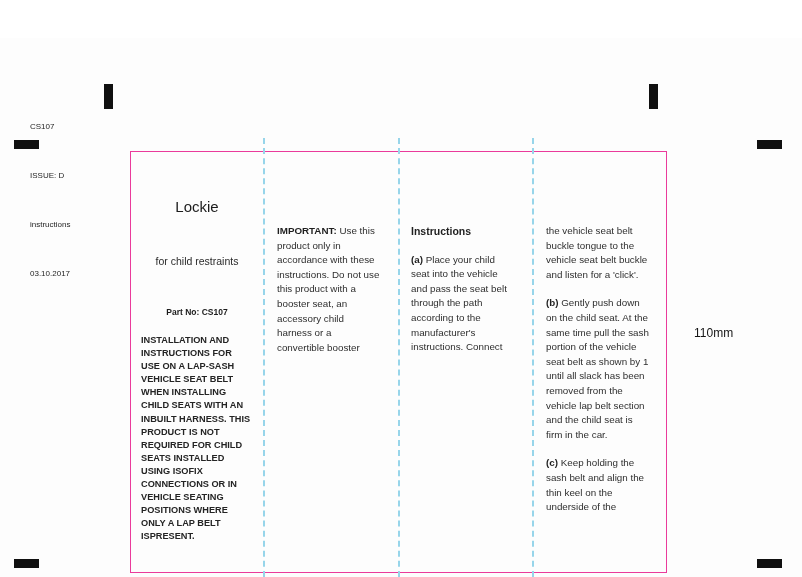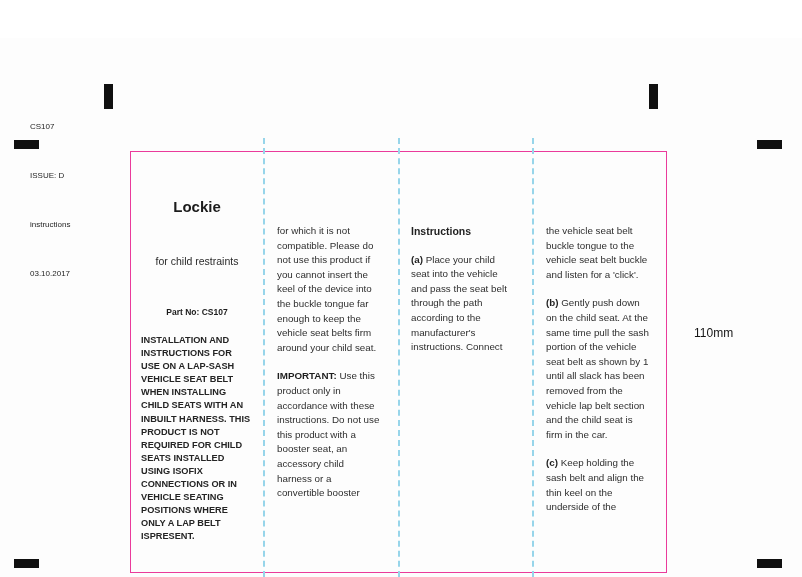--- a/index.html
+++ b/index.html
@@ -52,21 +52,21 @@
     color: #2e2e2e;
     font-size: 9.8px;
     line-height: 14.6px;
   }
   .col p { margin: 0 0 14px 0; }
   .col-1 { left: 141px; top: 84px; width: 112px; }
   .col-2 { left: 277px; top: 148px; }
   .col-3 { left: 411px; top: 148px; }
   .col-4 { left: 546px; top: 148px; }
   .brand { text-align: center; margin-bottom: 16px; }
-  .brand .title { font-size: 15px; font-weight: bold; color: #1c1c1c; line-height: 18px; }
+  .brand .title { font-size: 15px; font-weight: normal; color: #1c1c1c; line-height: 18px; }
   .brand .subtitle { font-size: 10.5px; line-height: 14px; color: #2a2a2a; }
   .brand .partno { font-size: 8.5px; font-weight: bold; line-height: 12px; color: #1c1c1c; }
   .caps-warning {
     font-weight: bold;
     font-size: 9.2px;
     line-height: 13.1px;
     color: #242424;
   }
   .heading {
     font-weight: bold;
@@ -126,21 +126,20 @@
   <div class="col col-1">
     <div class="brand">
       <div class="title">Lockie</div>
       <div class="subtitle">for child restraints</div>
       <div class="partno">Part No: CS107</div>
     </div>
     <p class="caps-warning">INSTALLATION AND INSTRUCTIONS FOR USE ON A LAP-SASH VEHICLE SEAT BELT WHEN INSTALLING CHILD SEATS WITH AN INBUILT HARNESS. THIS PRODUCT IS NOT REQUIRED FOR CHILD SEATS INSTALLED USING ISOFIX CONNECTIONS OR IN VEHICLE SEATING POSITIONS WHERE ONLY A LAP BELT ISPRESENT.</p>
   </div>
 
   <div class="col col-2">
-    <p>for which it is not compatible. Please do not use this product if you cannot insert the keel of the device into the buckle tongue far enough to keep the vehicle seat belts firm around your child seat.</p>
     <p><b>IMPORTANT:</b><span> Use this product only in accordance with these instructions. Do not use this product with a booster seat, an accessory child harness or a convertible booster</span></p>
   </div>
 
   <div class="col col-3">
     <p class="heading">Instructions</p>
     <p><b>(a)</b><span> Place your child seat into the vehicle and pass the seat belt through the path according to the manufacturer's instructions. Connect</span></p>
   </div>
 
   <div class="col col-4">
     <p>the vehicle seat belt buckle tongue to the vehicle seat belt buckle and listen for a 'click'.</p>

